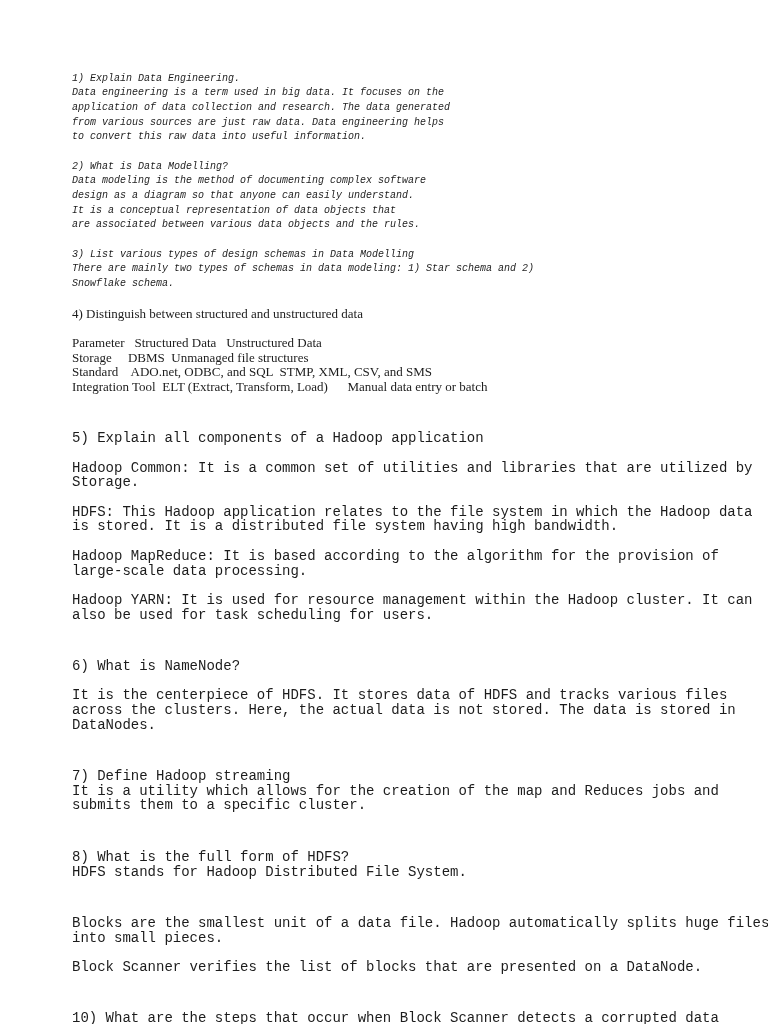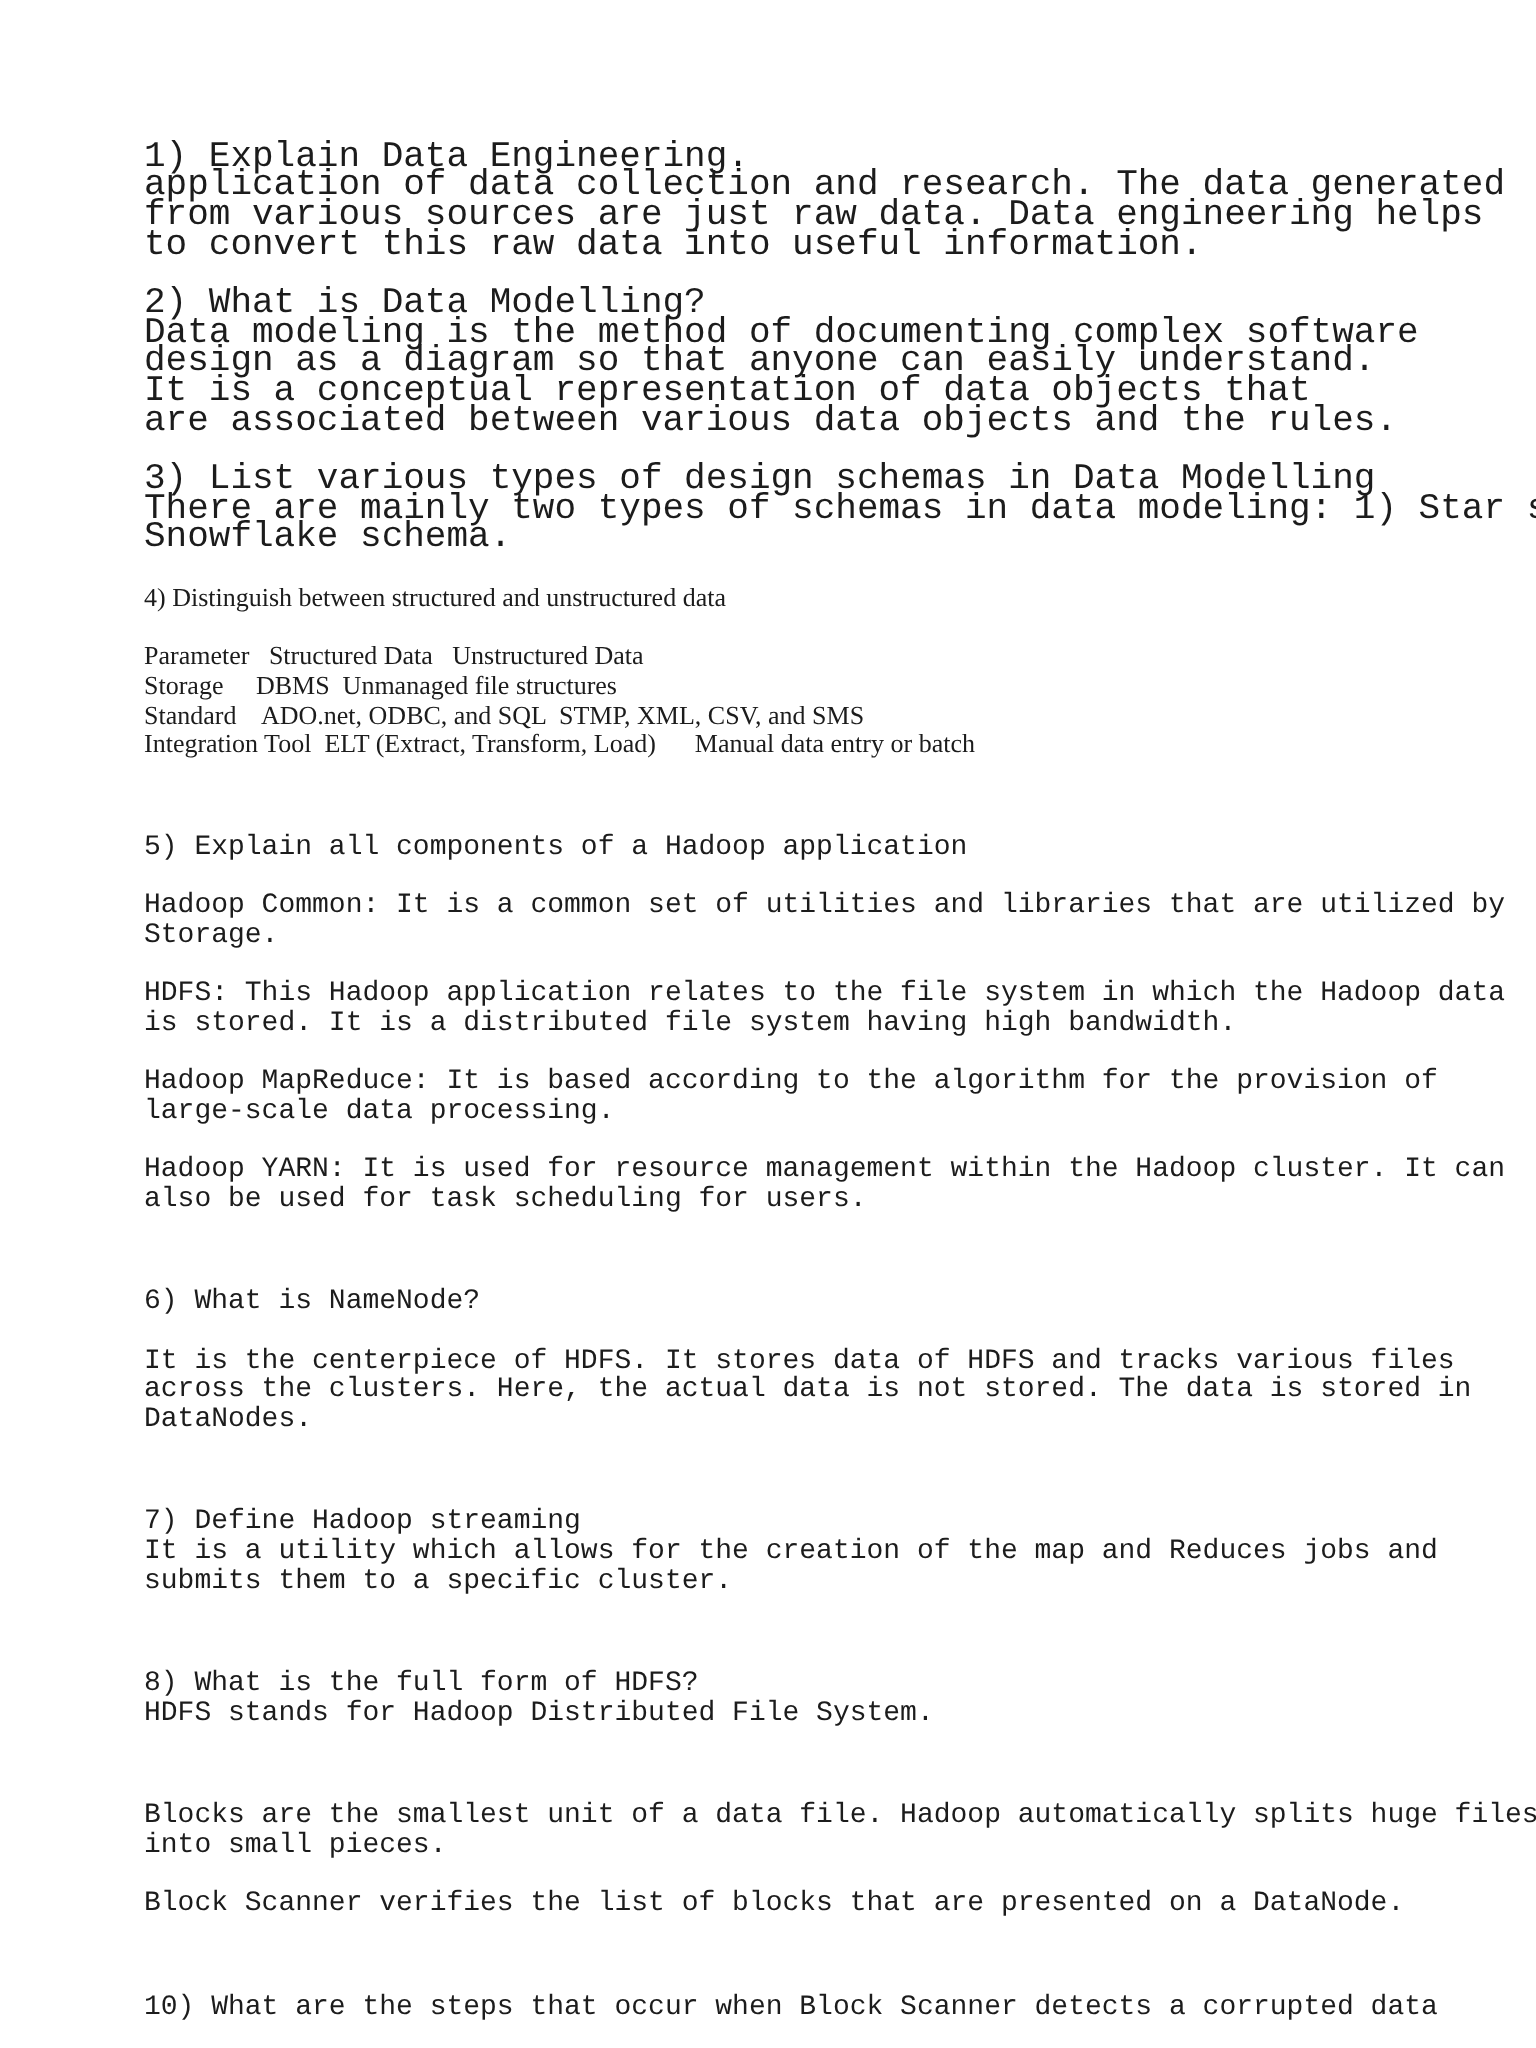--- a/index.html
+++ b/index.html
@@ -37,33 +37,34 @@
     .line {
       display: block;
       height: 14.69px;
       white-space: pre;
       margin: 0;
     }
     .blank {
       display: block;
       height: 14.69px;
     }
-    .s-a { font-size: 18px; }
+    .s-a { font-size: 10px; font-style: italic; }
     .s-b { font-size: 13px; font-family: Liberation Serif, serif; }
     .s-c { font-size: 14px; margin-top: 22px; }
     .heading { font-weight: normal; }
   </style>
 </head>
 <body>
 
 <div class="page">
   <div class="doc">
 
     <div class="section s-a">
       <span class="line heading">1) Explain Data Engineering.</span>
+      <span class="line">Data engineering is a term used in big data. It focuses on the</span>
       <span class="line">application of data collection and research. The data generated</span>
       <span class="line">from various sources are just raw data. Data engineering helps</span>
       <span class="line">to convert this raw data into useful information.</span>
     </div>
     <span class="blank"></span>
 
     <div class="section s-a">
       <span class="line heading">2) What is Data Modelling?</span>
       <span class="line">Data modeling is the method of documenting complex software</span>
       <span class="line">design as a diagram so that anyone can easily understand.</span>

